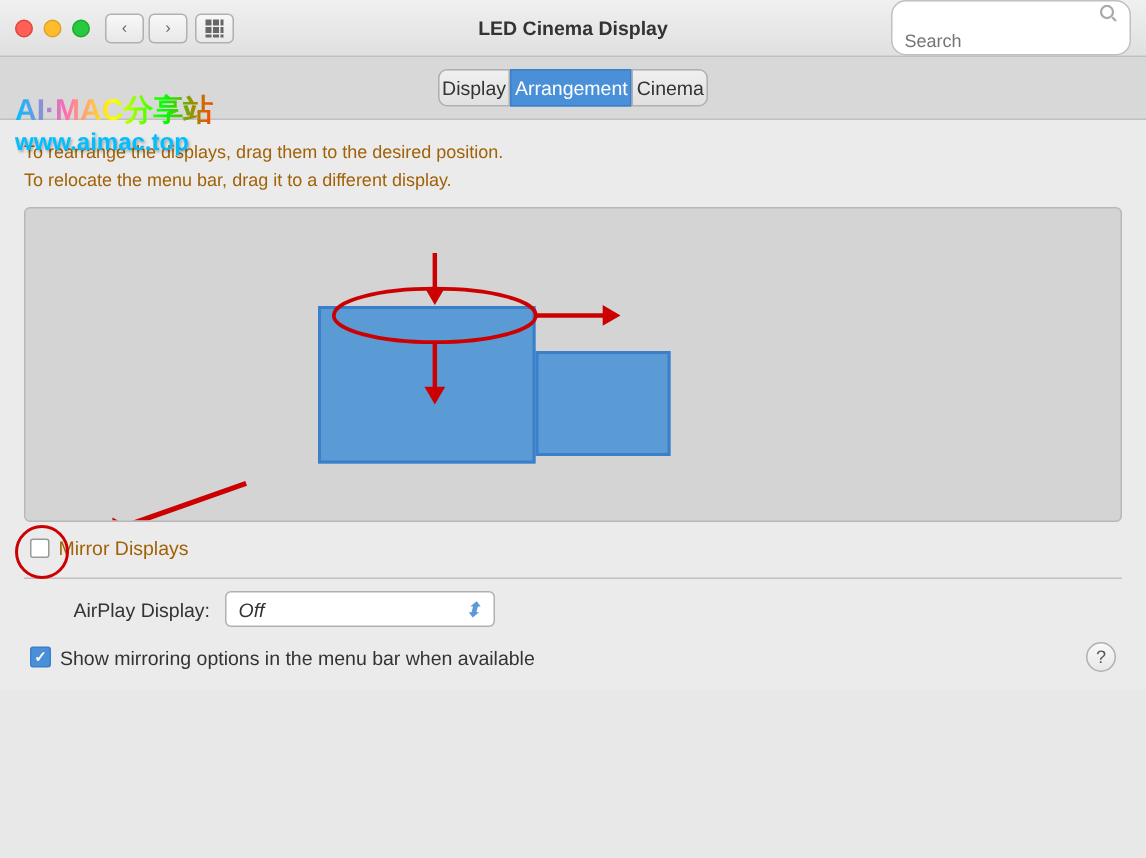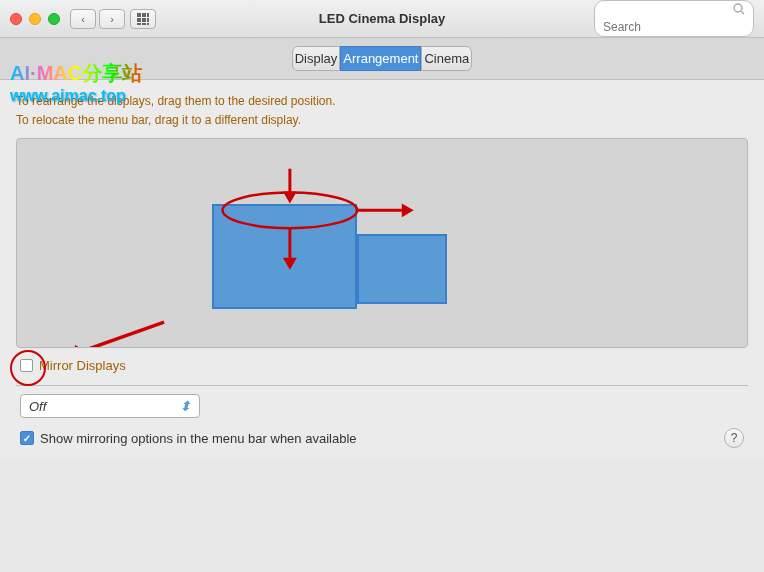--- a/index.html
+++ b/index.html
@@ -408,20 +408,21 @@
 
   <div class="mirror-row">
     <div class="mirror-circle"></div>
     <div class="mirror-checkbox"></div>
     <span class="mirror-label">Mirror Displays</span>
   </div>
 
   <div class="section-divider"></div>
 
   <div class="airplay-row">
+    <span class="airplay-label">AirPlay Display:</span>
     <div class="airplay-select">
       <span class="airplay-select-text">Off</span>
       <span class="airplay-select-arrow">⬍</span>
     </div>
   </div>
 
   <div class="bottom-row">
     <div class="mirroring-checkbox-row">
       <div class="mirroring-checkbox-blue"></div>
       <span class="mirroring-text">Show mirroring options in the menu bar when available</span>

